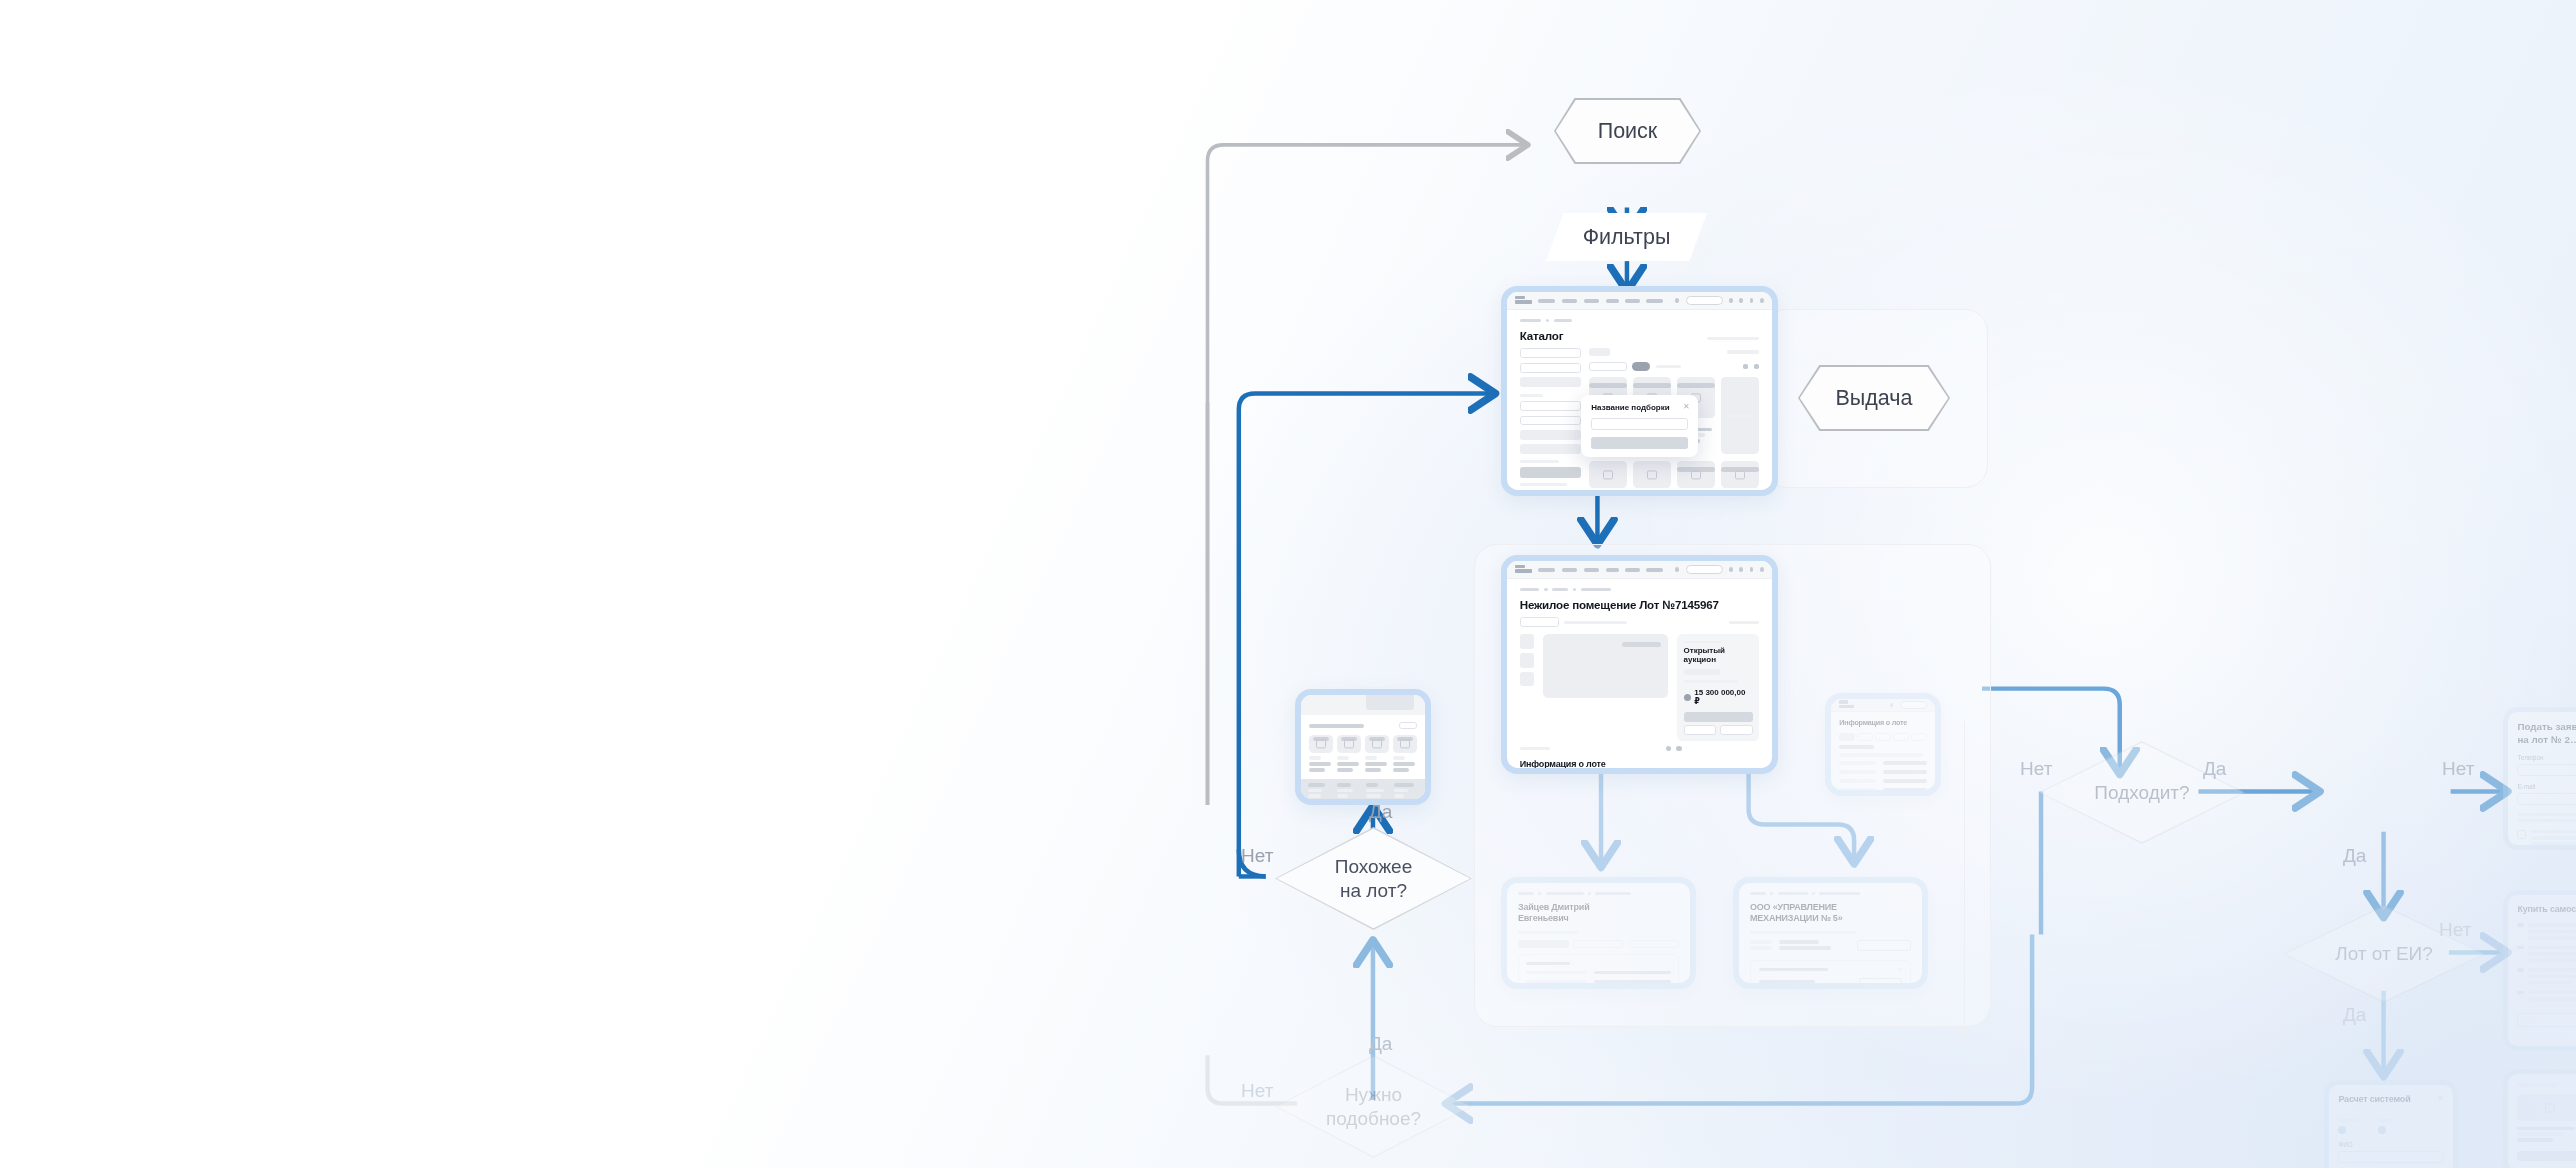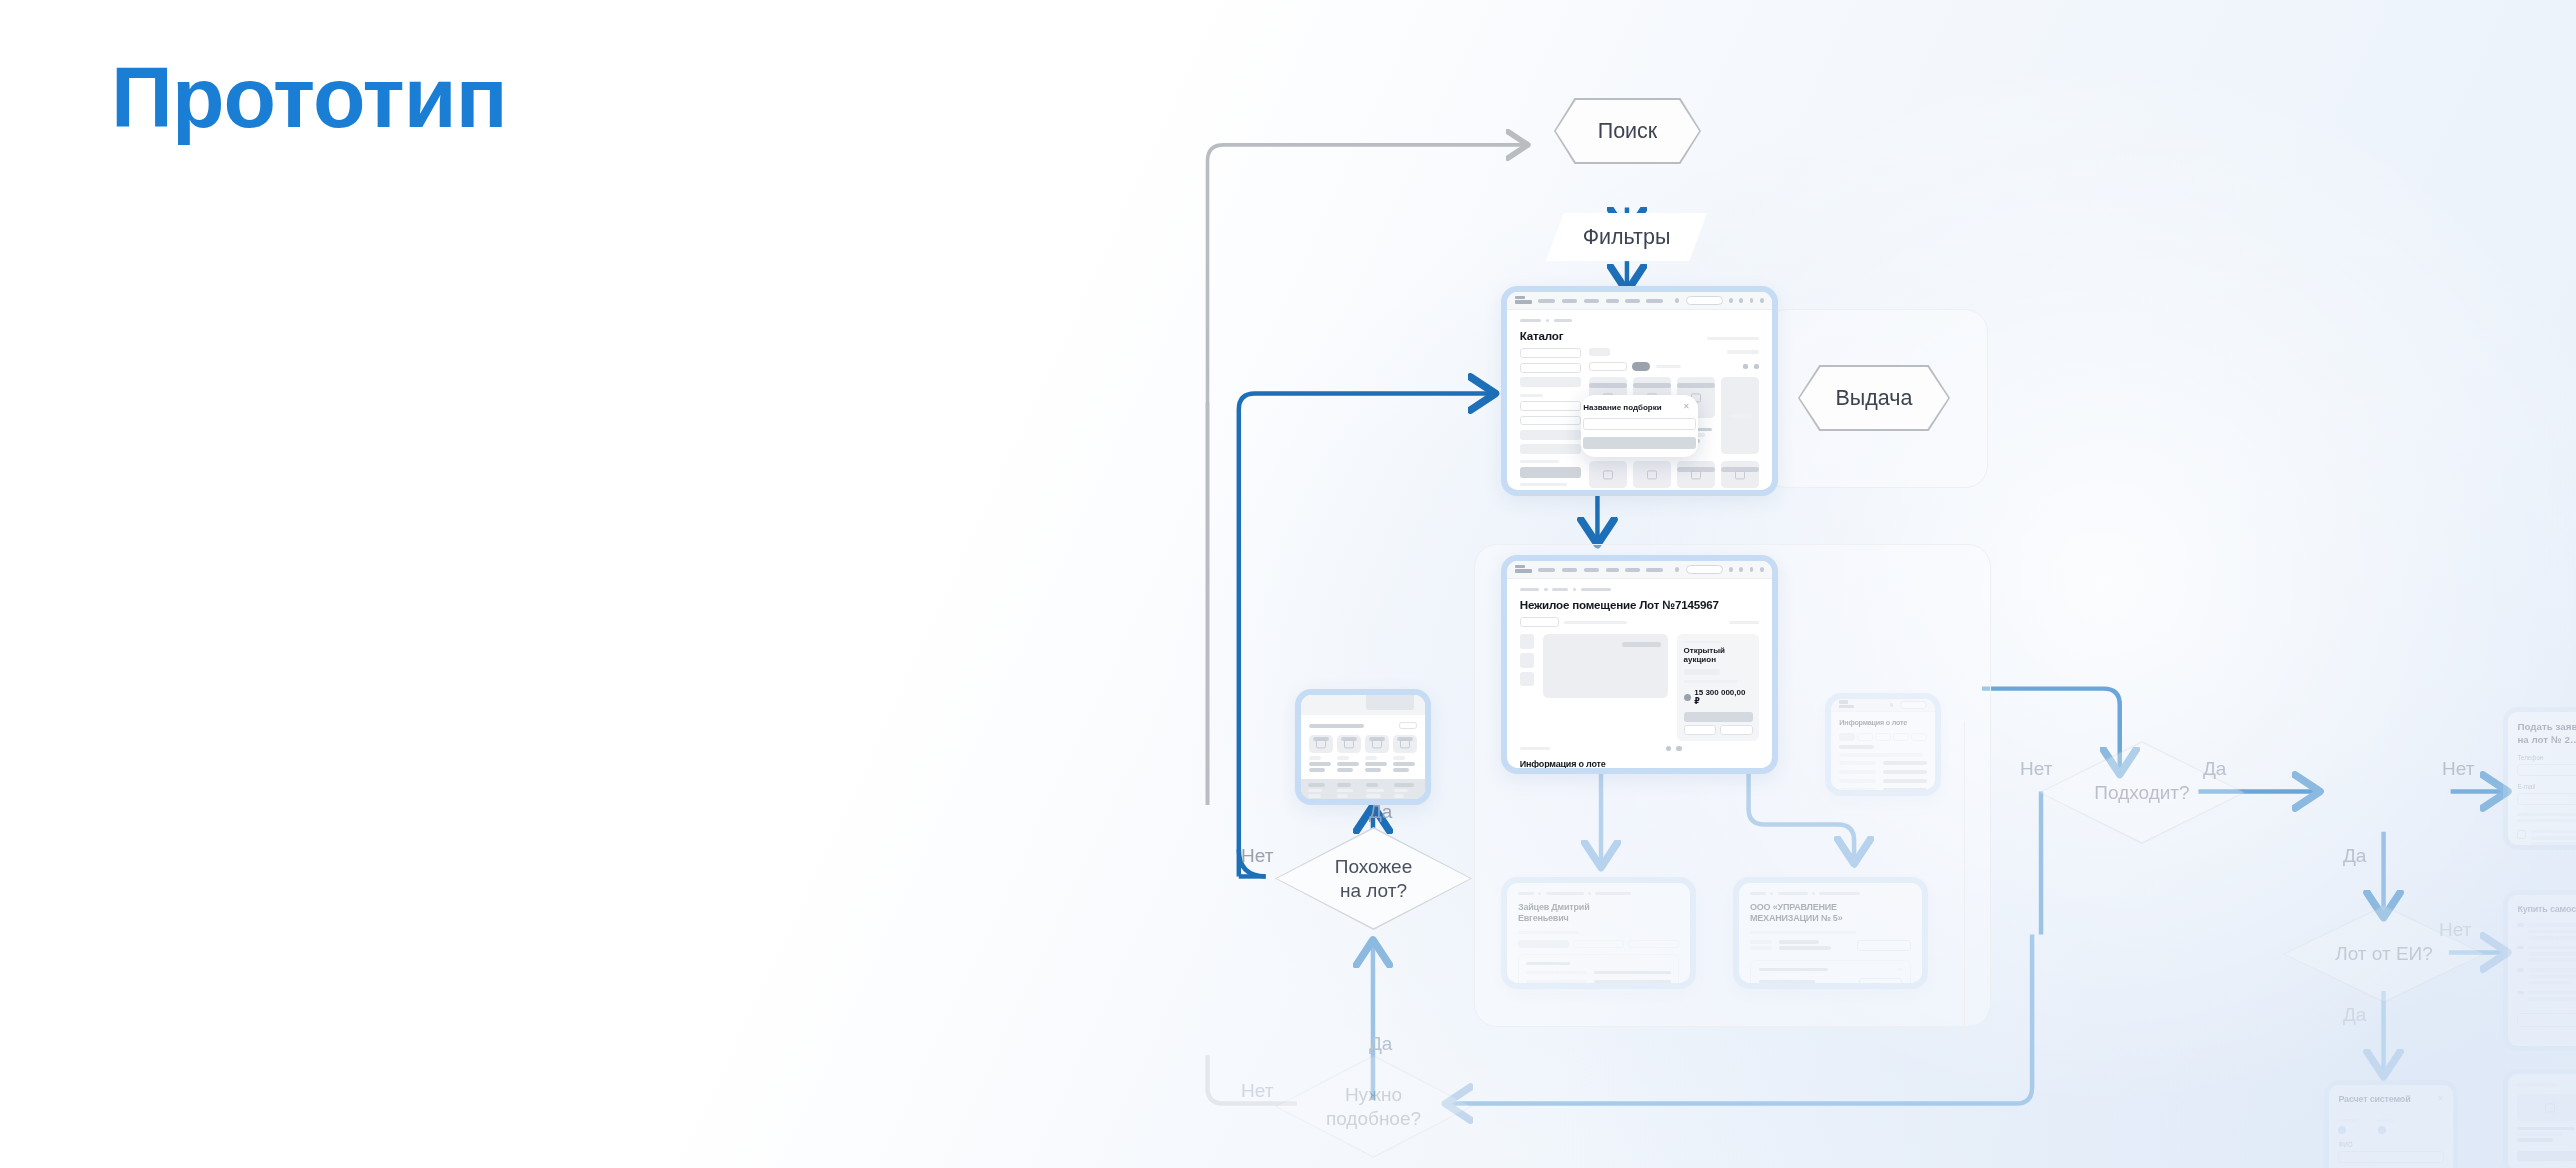--- a/index.html
+++ b/index.html
@@ -142,22 +142,22 @@
   .card-thumb { height: 41px; background: #eceef2; border-radius: 4.5px; position: relative; }
   .card-thumb::after{
     content:""; position:absolute; left:50%; top:50%; width:8px; height:7.2px;
     transform: translate(-50%,-50%); border:1.1px solid #c4cad3; border-radius:1.8px;
   }
   .card-thumb .badge { position:absolute; top:5.4px; left:50%; transform:translateX(-50%); width:38px; height:5.4px; background:#cdd2da; border-radius:2.7px; }
   .card-meta { margin-top: 3.6px; display: flex; flex-direction: column; gap: 2.2px; }
 
   .modal {
     position: absolute; left: 28%; top: 52%; width: 44%; background: #fff;
-    border-radius: 14px; box-shadow: 0 5.4px 21.5px rgba(20,40,80,.16);
-    padding: 8px 2px; z-index: 5;
+    border-radius: 8px; box-shadow: 0 5.4px 21.5px rgba(20,40,80,.16);
+    padding: 8px 10px; z-index: 5;
   }
   .modal-title { font-size: 8px; font-weight: 700; color: #12161f; margin-bottom: 6.3px; }
   .modal-x { position: absolute; right: 8px; top: 8px; color: #aeb5c0; font-size: 8px; line-height: 1; }
   .modal-input { height: 11.6px; border: 0.9px solid #dfe3e9; border-radius: 2.7px; margin-bottom: 7.2px; }
   .modal-btn { height: 11.6px; background: #d4d9df; border-radius: 2.7px; }
 
   
   .lot-top { display: flex; gap: 9px; }
   .lot-thumbs { width: 14.3px; display:flex; flex-direction:column; gap:4.5px; }
   .lot-thumbs i { display:block; height: 14.3px; background:#eceef2; border-radius:2.7px; }
@@ -199,21 +199,20 @@
   .ph-step .n { width: 6.3px; flex: 0 0 6.3px; }
   .ph-radio-row { display:flex; gap: 19.7px; margin-bottom: 7.2px; }
   .ph-radio { width: 8px; height: 8px; border-radius: 50%; background: #9fc4ea; }
 </style>
 </head>
 <body>
 
 <div id="page">
 
   <div class="copy">
-    <div class="headline">Прототип</div>
   </div>
 
   <div id="diagram">
 
     <div class="group" style="left:1764px; top:309px; width:224px; height:179px;"></div>
     <div class="group" style="left:1474px; top:544px; width:517px; height:483px;"></div>
     <div class="group" style="left:1964px; top:721px; width:8px; height:318px; border-right:none; border-top:none; border-bottom:none; border-radius:0; background:none;"></div>
 
     <svg id="wires" viewBox="0 0 2880 1306">
       <defs>

